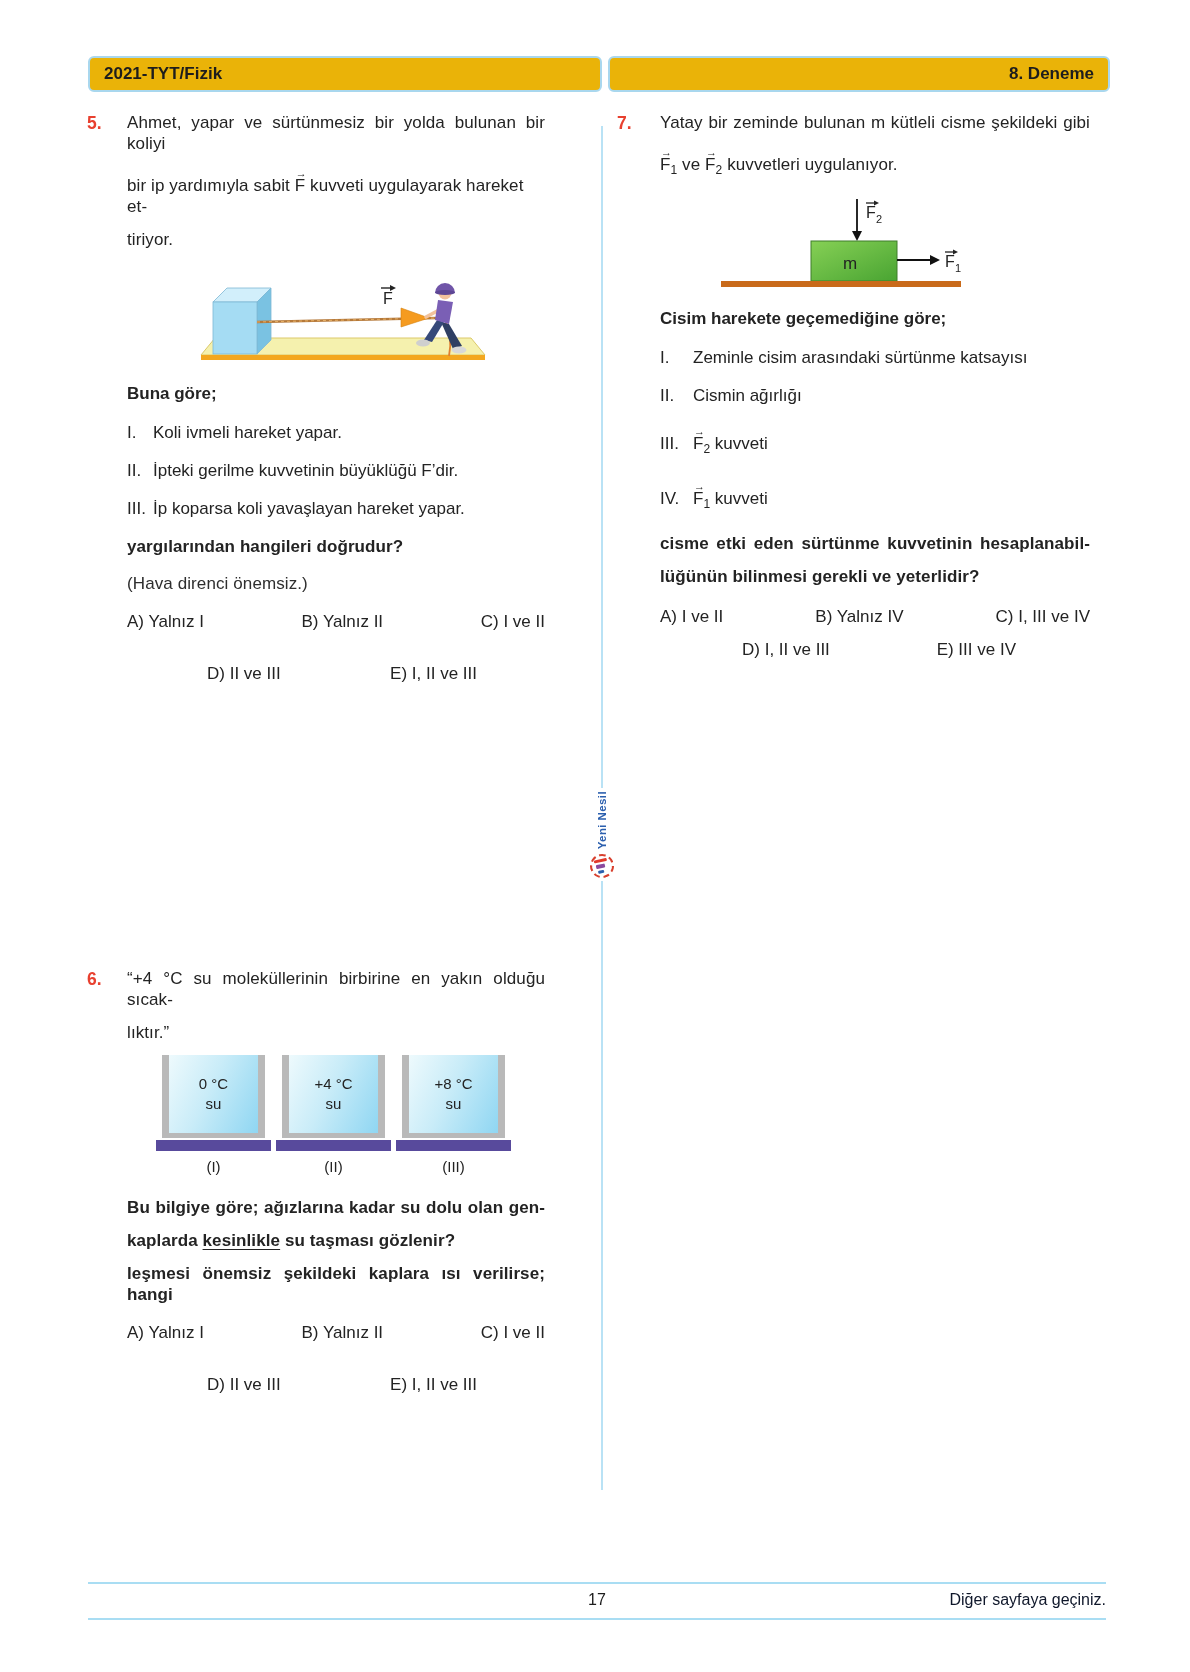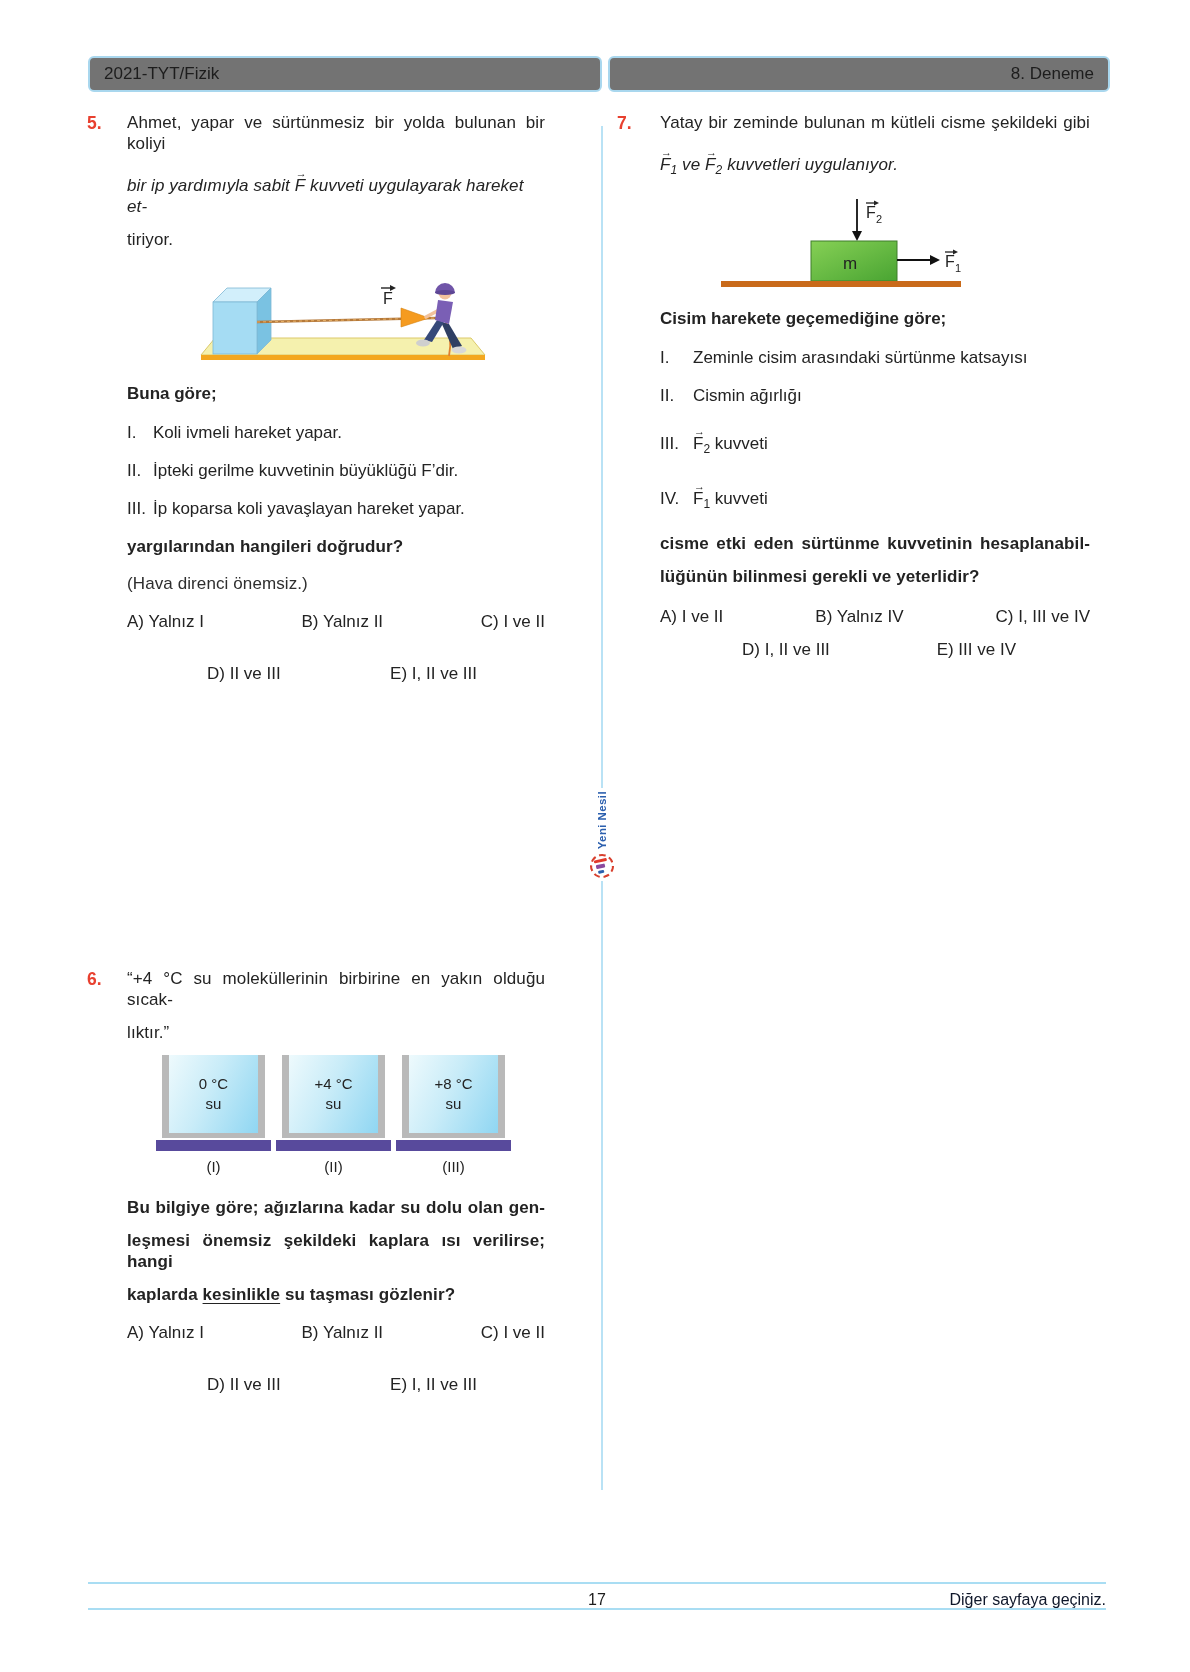--- a/index.html
+++ b/index.html
@@ -3,21 +3,21 @@
 <meta charset="utf-8">
 <style>
   html,body { margin:0; padding:0; background:#ffffff; }
   .page {
     position:relative; width:1190px; height:1672px; background:#fff;
     font-family:"Liberation Sans", sans-serif; color:#232323; overflow:hidden;
   }
   
   .hbox {
     position:absolute; top:56px; height:32px; border:2px solid #a9d7ee;
-    border-radius:6px; background:#737373; font-size:17px; font-weight:normal;
+    border-radius:6px; background:#eab308; font-size:17px; font-weight:bold;
     line-height:32px; color:#1d1d1d;
   }
   .hbox.left  { left:88px;  width:496px; padding-left:14px; }
   .hbox.right { left:608px; width:484px; padding-right:14px; text-align:right; }
 
   
   .divider { position:absolute; left:601px; top:126px; width:2px; height:1364px; background:#b9e2f5; }
   .brand {
     position:absolute; left:578px; top:788px; width:48px; background:#fff;
     display:flex; flex-direction:column; align-items:center; gap:5px; padding:3px 0;
@@ -39,21 +39,21 @@
   
   .col { position:absolute; top:112px; }
   .col-left  { left:127px; width:418px; height:1420px; }
   .col-right { left:660px; width:430px; height:1420px; }
   .q { position:relative; }
   .qnum { position:absolute; left:-40px; top:1px; color:#e8402f; font-weight:bold; font-size:17.5px; }
   .col-right .qnum { left:-43px; }
 
   .line { font-size:17px; line-height:21px; margin-bottom:12px; letter-spacing:.1px; }
   .just { text-align:justify; text-align-last:justify; }
-  .vline { padding-top:9px;font-style:italic; }
+  .vline { padding-top:9px; }
   .bold { font-weight:bold; }
   .lead { font-size:17px; margin:16px 0 18px; }
   .item { display:flex; font-size:17px; line-height:21px; margin-bottom:17px; }
   .item .rn { flex:0 0 26px; }
   .col-right .item .rn { flex:0 0 33px; }
   .item.vitem { padding-top:10px; }
   .qq { margin:2px 0 2px; }
   .note { color:#2e2e2e; margin:16px 0 18px; }
   .opts { display:flex; justify-content:space-between; font-size:17px; margin-bottom:13px; }
   .opts.o2-left  { padding:0 68px 0 80px;margin-top:32px; }
@@ -84,21 +84,21 @@
   }
   .beaker-base { height:11px; width:115px; margin:2px 0 0 -6px; background:#584a9c; }
   .beaker-cap { font-size:15px; margin-top:7px; }
 
   
   .q-six { position:absolute; top:856px; left:0; width:418px; }
 
   
   .footer { position:absolute; left:88px; top:1582px; width:1018px; }
   .fline { height:2px; background:#a9ddf3; }
-  .frow { position:relative; height:24px; }
+  .frow { position:relative; height:34px; }
   .pagenum {
     position:absolute; left:50%; transform:translateX(-50%); top:7px;
     font-size:16px; color:#1d1d1d;
   }
   .fnote { position:absolute; right:0; top:7px; font-size:16px; color:#0f172a; }
 </style>
 </head>
 <body>
 
 <div class="page">
@@ -222,26 +222,26 @@
             <span>+8 °C</span>
             <span>su</span>
           </div>
           <div class="beaker-base"></div>
           <div class="beaker-cap">(III)</div>
         </div>
       </div>
 
       <div style="margin-top:22px;">
         <div class="line bold just">Bu bilgiye göre; ağızlarına kadar su dolu olan gen-</div>
-        <div class="line bold just">leşmesi önemsiz şekildeki kaplara ısı verilirse; hangi</div>
         <div class="line bold">
           <span>kaplarda</span>
           <span style="text-decoration:underline; text-underline-offset:3px;">kesinlikle</span>
           <span>su taşması gözlenir?</span>
         </div>
+        <div class="line bold just">leşmesi önemsiz şekildeki kaplara ısı verilirse; hangi</div>
       </div>
 
       <div class="opts" style="margin-top:18px;">
         <span>A) Yalnız I</span>
         <span>B) Yalnız II</span>
         <span>C) I ve II</span>
       </div>
       <div class="opts o2-left">
         <span>D) II ve III</span>
         <span>E) I, II ve III</span>

